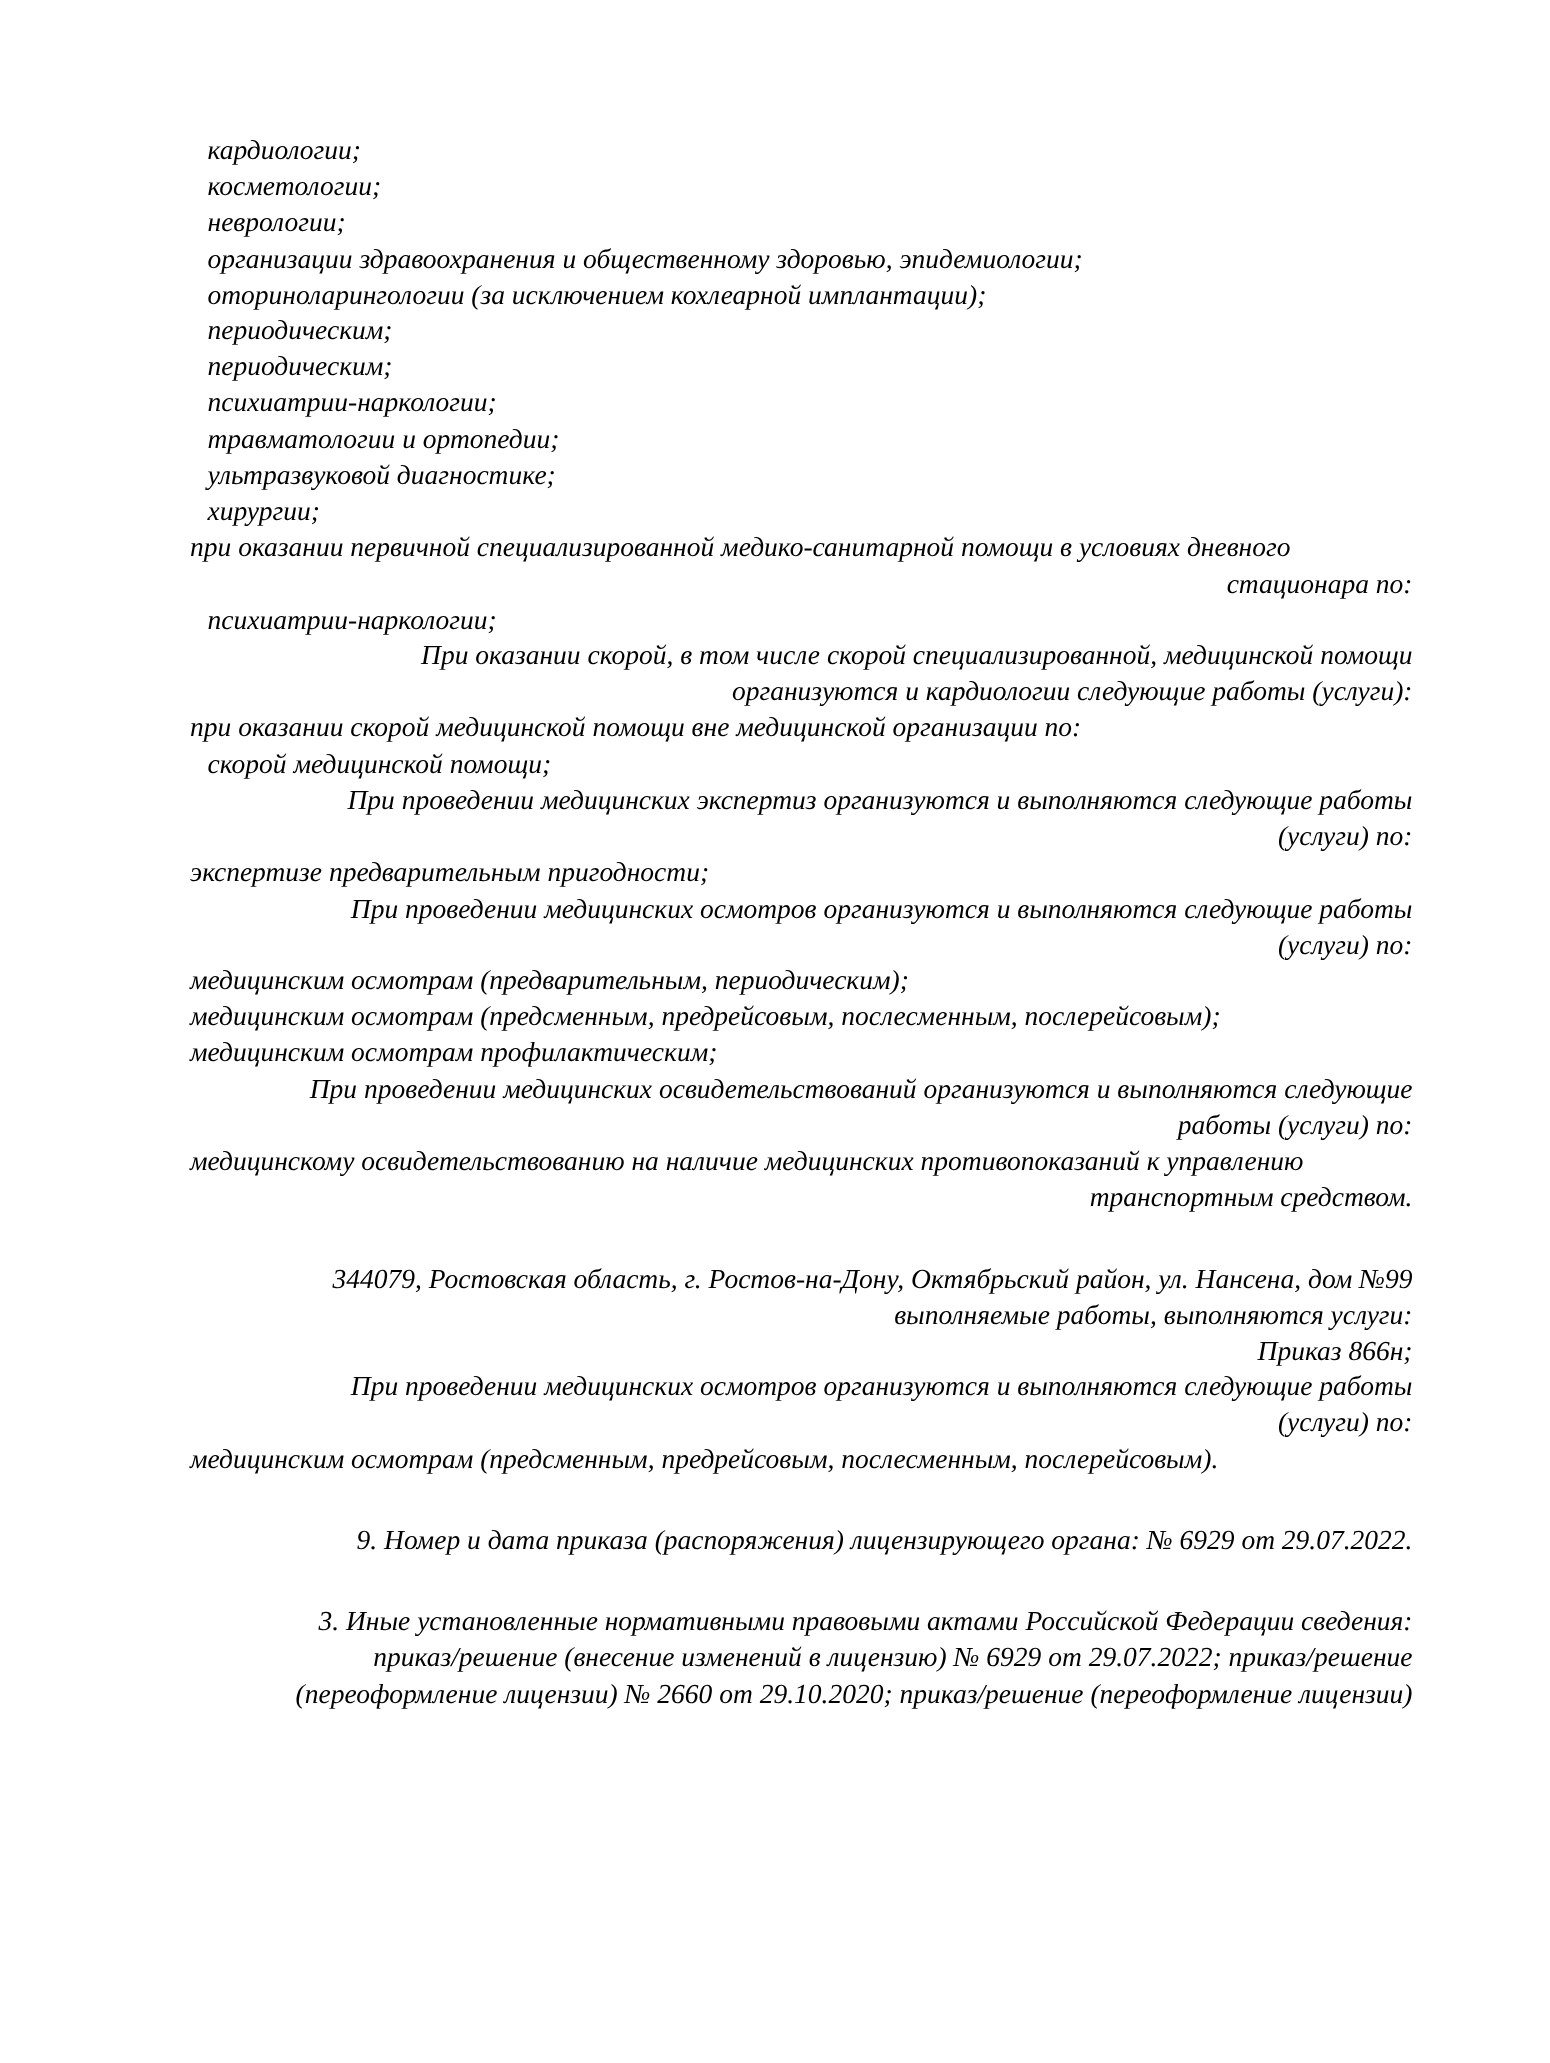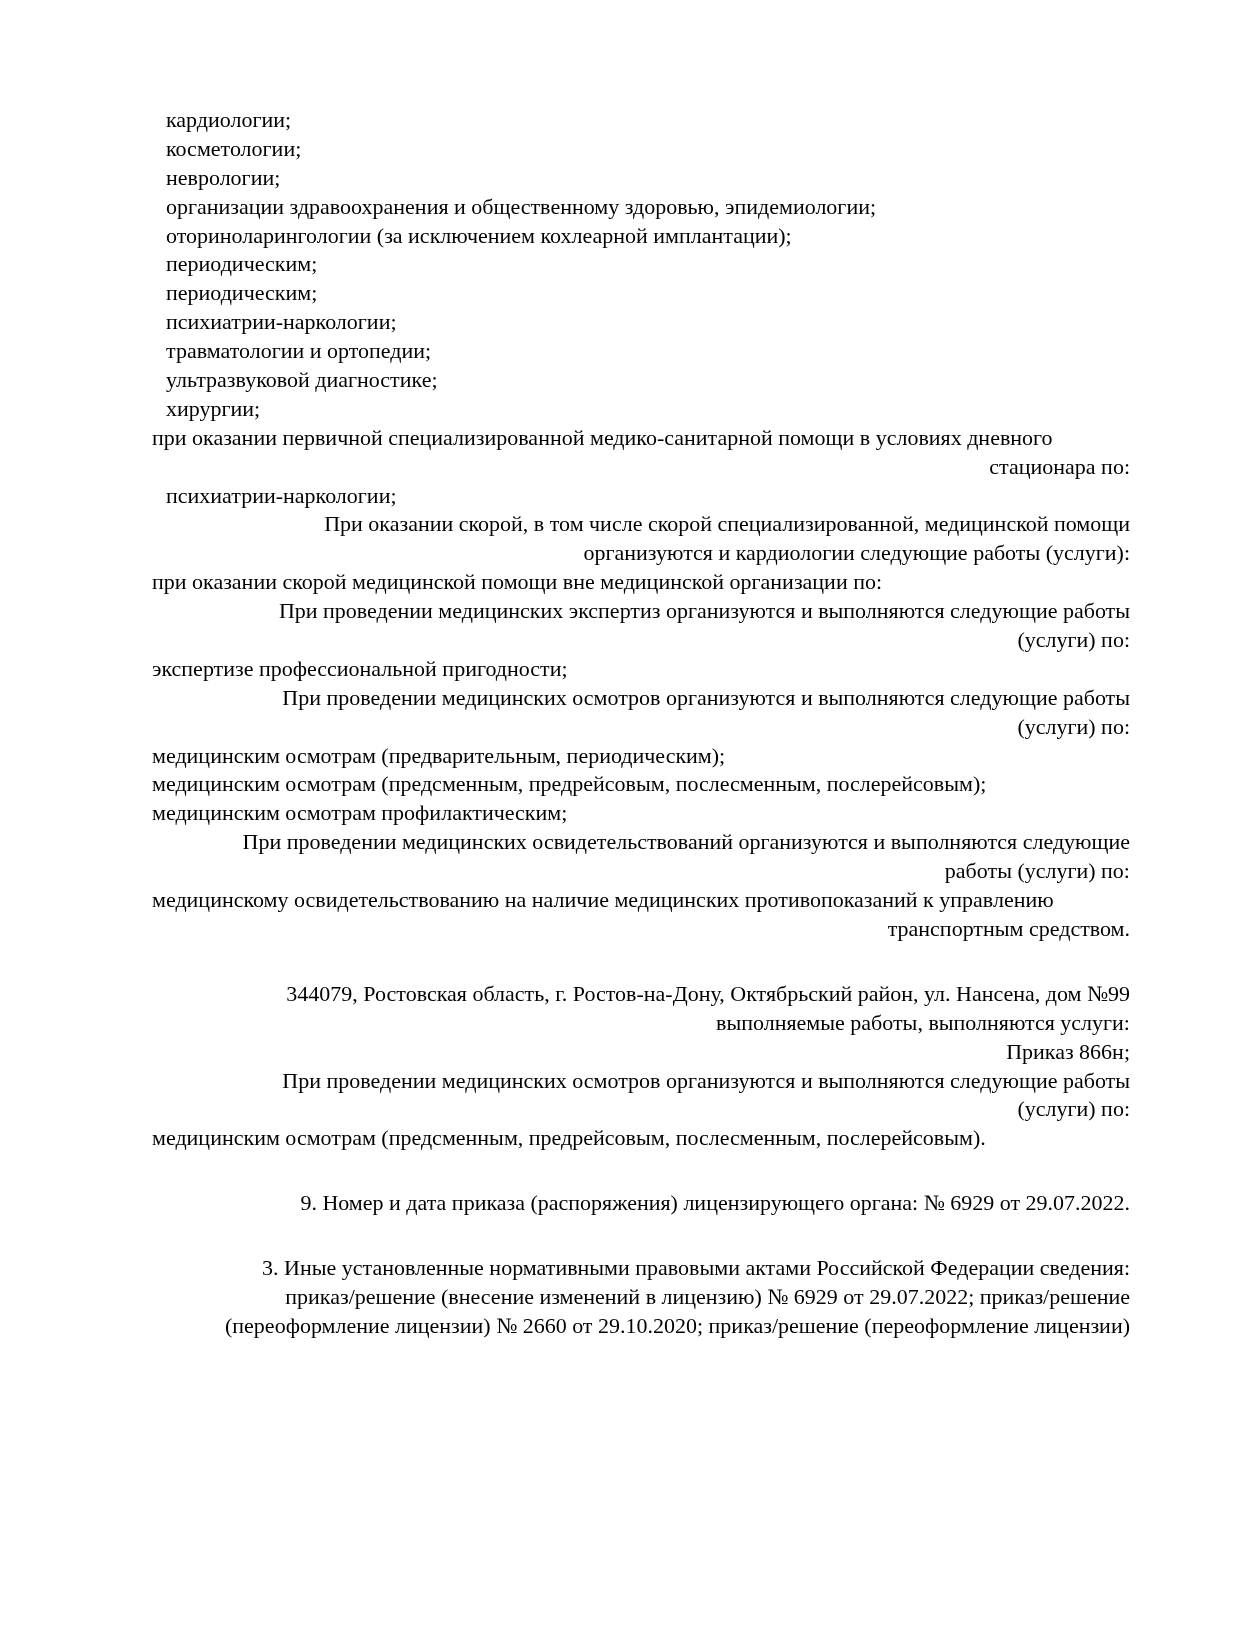--- a/index.html
+++ b/index.html
@@ -27,20 +27,21 @@
     width: 990px;
     font-family: "Liberation Serif", "DejaVu Serif", serif;
     font-size: 22px;
     line-height: 28.9px;
     color: #000000;
     letter-spacing: 0;
   }
   .line {
     white-space: nowrap;
     height: 28.9px;
+    font-style: italic;
   }
   .line.blank {
     height: 36px;
   }
   .indent-0 { padding-left: 0; text-align: right; }
   .indent-1 { padding-left: 12px; }
   .indent-2 { padding-left: 26px; }
 </style>
 </head>
 <body>
@@ -57,23 +58,24 @@
       <div class="line indent-2">психиатрии-наркологии;</div>
       <div class="line indent-2">травматологии и ортопедии;</div>
       <div class="line indent-2">ультразвуковой диагностике;</div>
       <div class="line indent-2">хирургии;</div>
       <div class="line indent-1">при оказании первичной специализированной медико-санитарной помощи в условиях дневного</div>
       <div class="line indent-0">стационара по:</div>
       <div class="line indent-2">психиатрии-наркологии;</div>
       <div class="line indent-0">При оказании скорой, в том числе скорой специализированной, медицинской помощи</div>
       <div class="line indent-0">организуются и кардиологии следующие работы (услуги):</div>
       <div class="line indent-1">при оказании скорой медицинской помощи вне медицинской организации по:</div>
+      <div class="line indent-2">скорой медицинской помощи;</div>
       <div class="line indent-0">При проведении медицинских экспертиз организуются и выполняются следующие работы</div>
       <div class="line indent-0">(услуги) по:</div>
-      <div class="line indent-1">экспертизе профессиональной пригодности;</div>
+      <div class="line indent-1">экспертизе предварительным пригодности;</div>
       <div class="line indent-0">При проведении медицинских осмотров организуются и выполняются следующие работы</div>
       <div class="line indent-0">(услуги) по:</div>
       <div class="line indent-1">медицинским осмотрам (предварительным, периодическим);</div>
       <div class="line indent-1">медицинским осмотрам (предсменным, предрейсовым, послесменным, послерейсовым);</div>
       <div class="line indent-1">медицинским осмотрам профилактическим;</div>
       <div class="line indent-0">При проведении медицинских освидетельствований организуются и выполняются следующие</div>
       <div class="line indent-0">работы (услуги) по:</div>
       <div class="line indent-1">медицинскому освидетельствованию на наличие медицинских противопоказаний к управлению</div>
       <div class="line indent-0">транспортным средством.</div>
       <div class="line indent-0 blank">&nbsp;</div>

